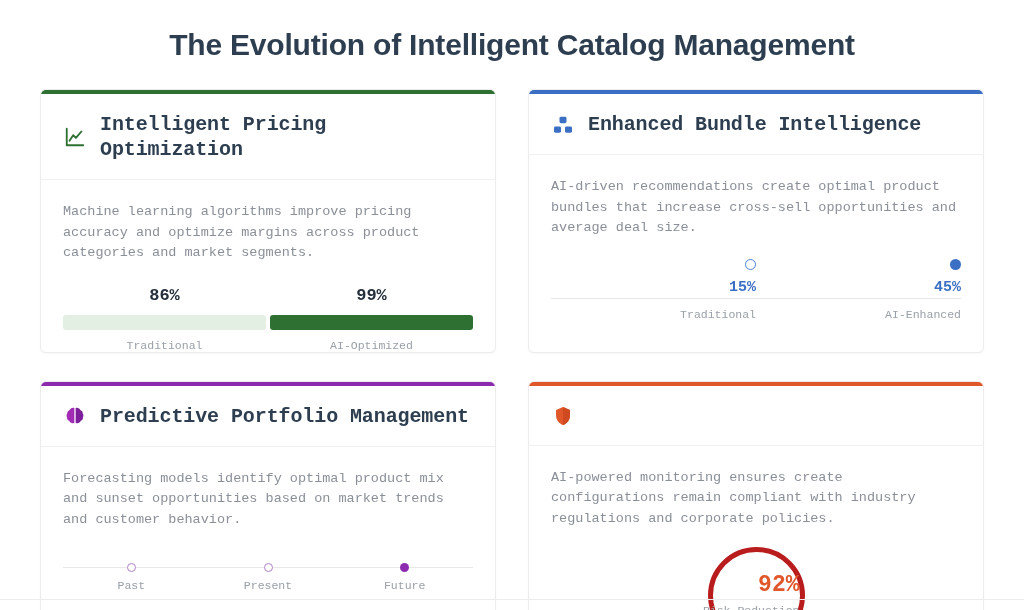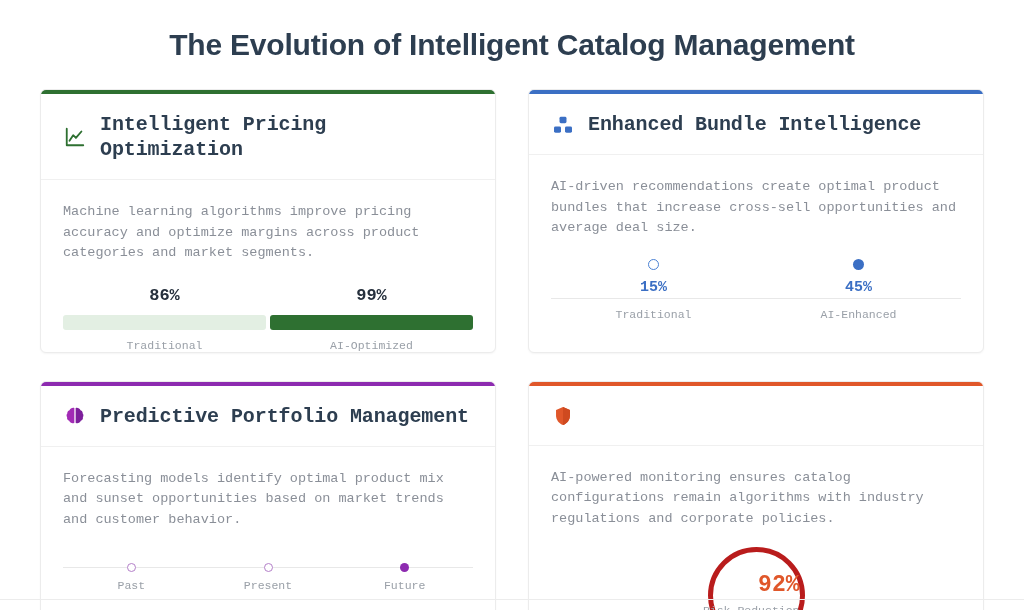--- a/index.html
+++ b/index.html
@@ -133,21 +133,21 @@
   
   .dots-wrap {
     margin-top: 16px;
     position: relative;
     display: flex;
   }
   .dot-col {
     flex: 1 1 0;
     display: flex;
     flex-direction: column;
-    align-items: center;
+    align-items: flex-end;
   }
   .dot-marker {
     width: 11px;
     height: 11px;
     border-radius: 50%;
     margin-bottom: 9px;
   }
   .dot-marker.hollow {
     background: transparent;
     border: 1.6px solid #4b82d4;
@@ -374,21 +374,21 @@
       <div class="card-accent" style="background:#e0572a"></div>
       <div class="card-header">
         <span class="card-header-icon">
           <svg width="22" height="22" viewBox="0 0 24 24">
             <path d="M12 2.2L4.4 5.4v6.1c0 4.7 3.2 9.1 7.6 10.3 4.4-1.2 7.6-5.6 7.6-10.3V5.4L12 2.2z" fill="#e0572a"></path>
             <path d="M12 2.2v19.6c4.4-1.2 7.6-5.6 7.6-10.3V5.4L12 2.2z" fill="#cf4a20"></path>
           </svg>
         </span>
       </div>
       <div class="card-body">
-        <p class="card-desc">AI-powered monitoring ensures catalog configurations remain algorithms with industry regulations and corporate policies.</p>
+        <p class="card-desc">AI-powered monitoring ensures create configurations remain compliant with industry regulations and corporate policies.</p>
         <div class="gauge-wrap">
           <div class="gauge">
             <span class="gauge-value">92%</span>
             <span class="gauge-label">Risk Reduction</span>
           </div>
         </div>
       </div>
     </div>
 
   </div>

